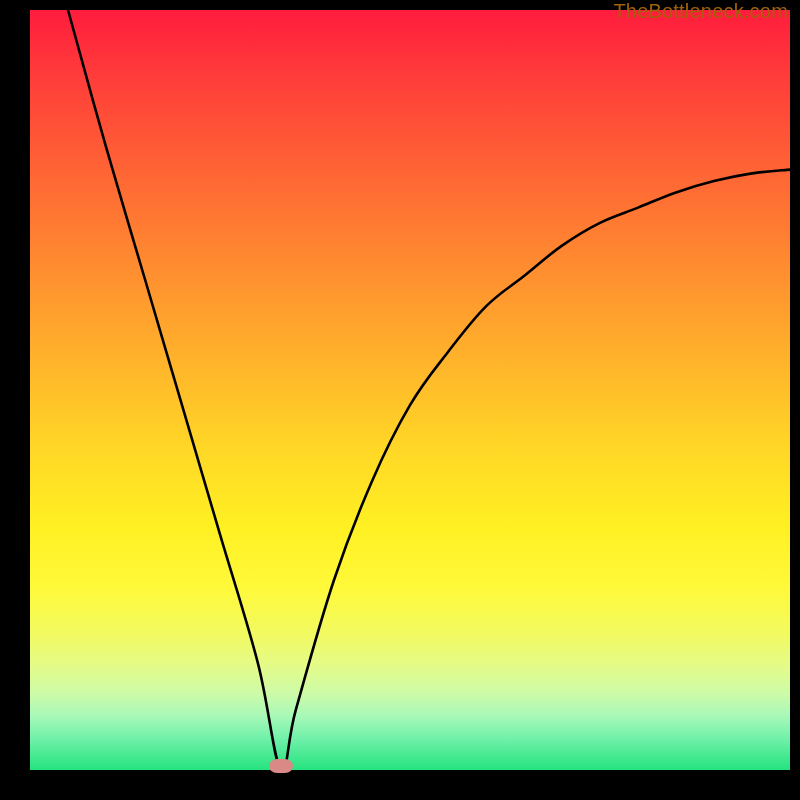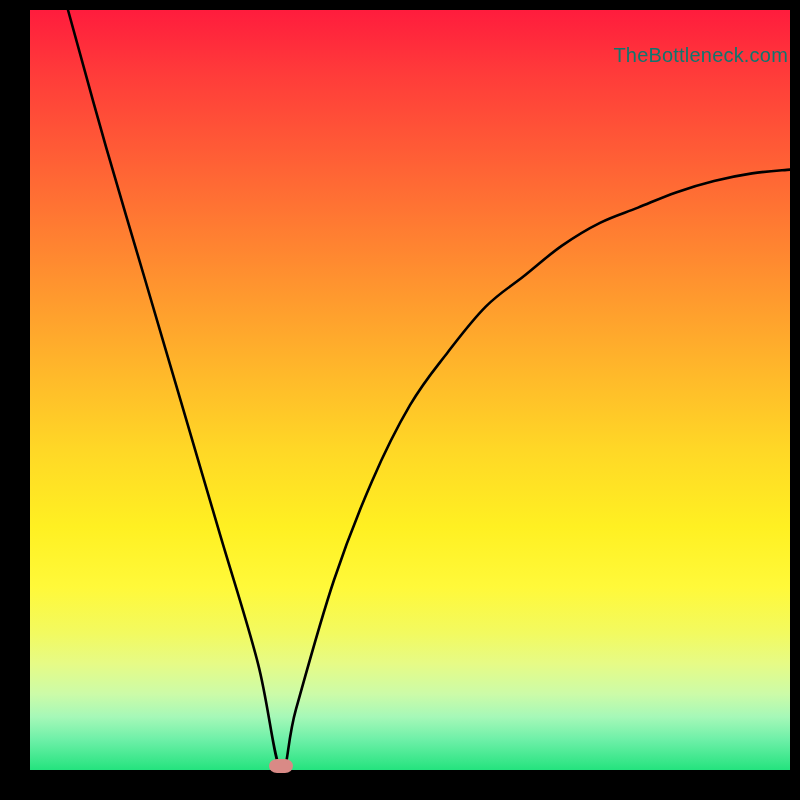--- a/index.html
+++ b/index.html
@@ -39,26 +39,25 @@
       #ccfba8 90%,
       #a6f8b8 93%,
       #6ef0a8 96%,
       #24e37e 100%
     );
   }
   .watermark {
     position: absolute;
     top: 0px;
     right: 12px;
-    color: #0f766e;
+    color: #a16207;
     font-size: 20px;
     font-weight: 500;
     letter-spacing: 0.2px;
     user-select: none;
-    margin-top: 44px;
   }
   svg.curve {
     position: absolute;
     left: 0;
     top: 0;
     width: 760px;
     height: 760px;
     overflow: visible;
   }
   .marker {

